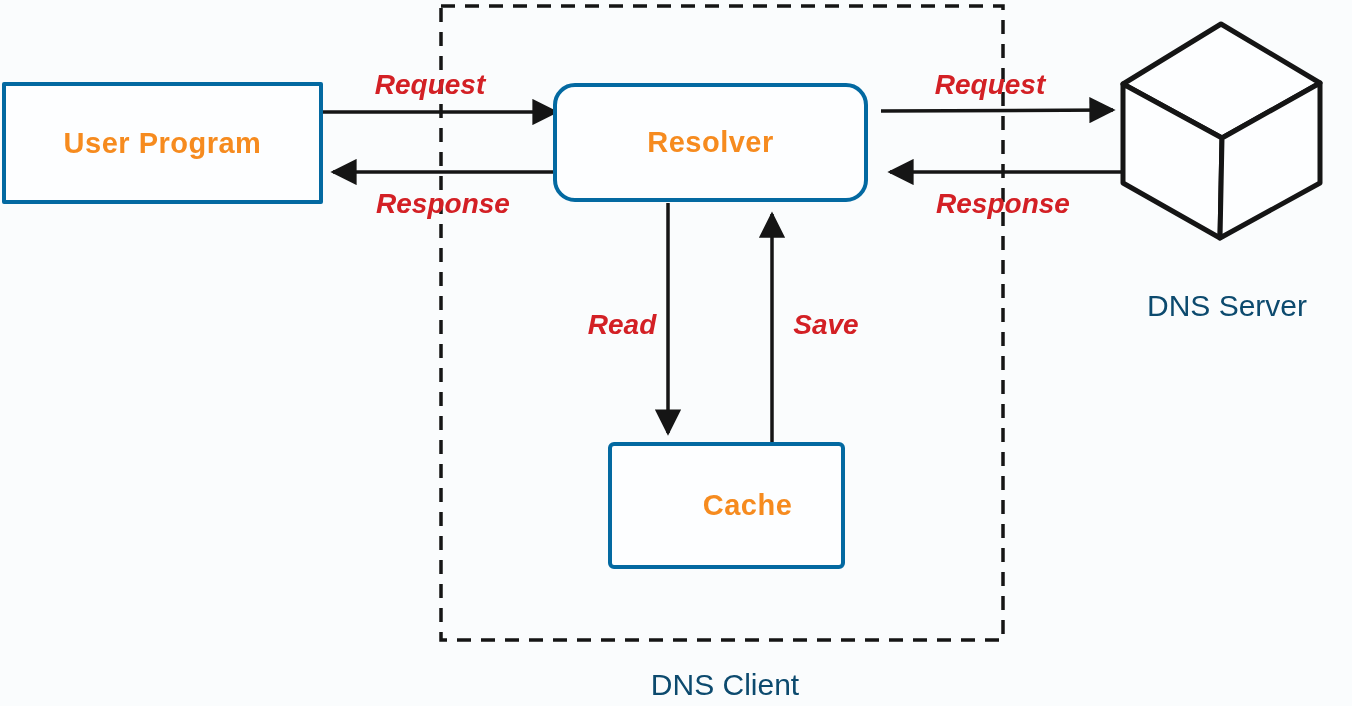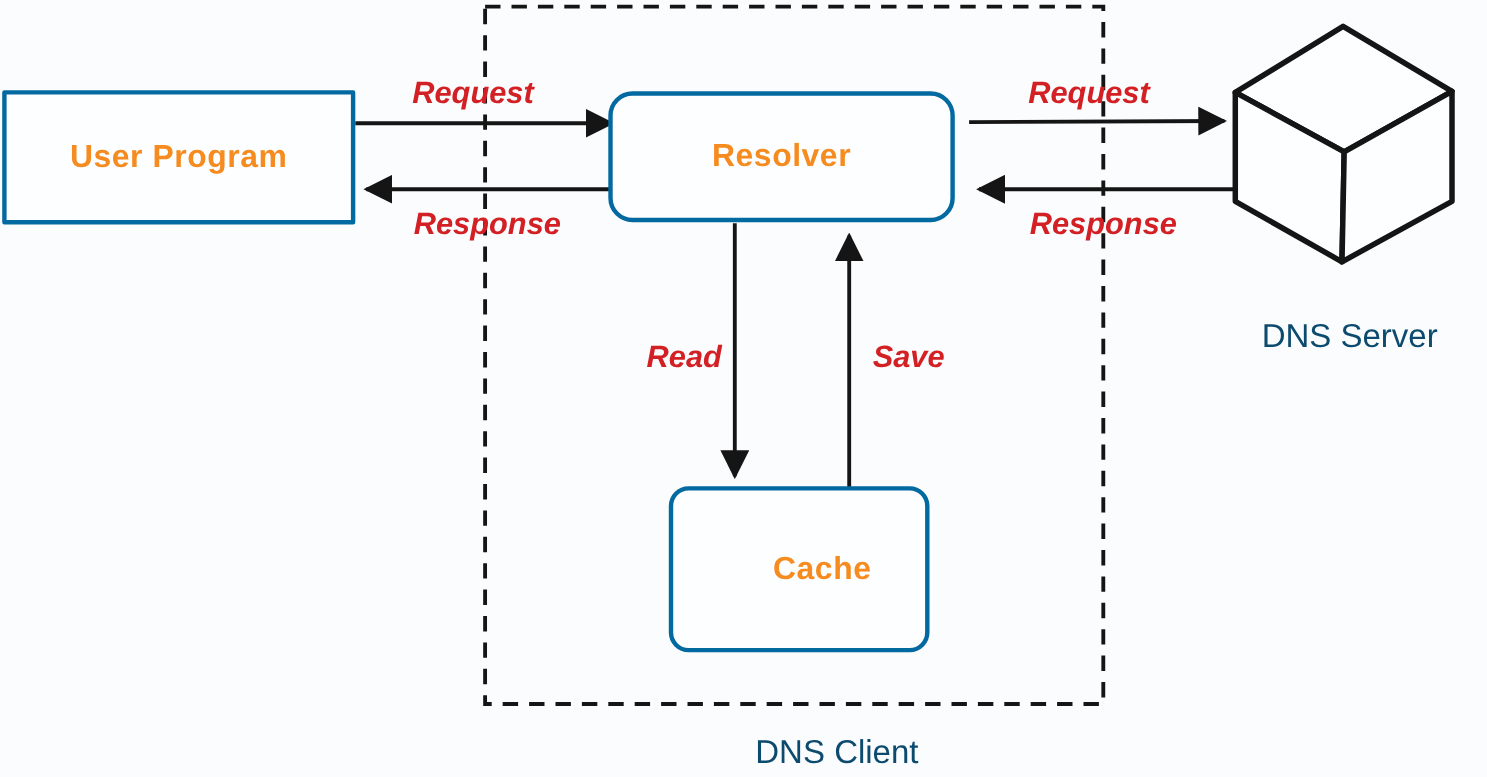--- a/index.html
+++ b/index.html
@@ -30,21 +30,21 @@
   }
   .node .node-label {
     color: #F68B1F;
     font-weight: 700;
     font-size: 29px;
     letter-spacing: 0.5px;
     white-space: nowrap;
   }
   .node-user-program { left: 2px;   top: 82px;  width: 321px; height: 122px; border-radius: 2px; }
   .node-resolver     { left: 553px; top: 83px;  width: 315px; height: 119px; border-radius: 22px; }
-  .node-cache        { left: 608px; top: 442px; width: 237px; height: 151px; border-radius: 18px; padding-left: 42px; }
+  .node-cache        { left: 608px; top: 442px; width: 237px; height: 127px; border-radius: 6px; padding-left: 42px; }
 
   .edge-label {
     position: absolute;
     color: #D32025;
     font-weight: 700;
     font-size: 28px;
     text-align: center;
     line-height: 1.1;
     white-space: nowrap;
     font-style: italic;
@@ -59,21 +59,21 @@
   .caption {
     position: absolute;
     color: #0c4a6e;
     font-weight: 400;
     font-size: 30px;
     text-align: center;
     line-height: 1.1;
     white-space: nowrap;
   }
   .lbl-dns-server { left: 1117px; top: 289px; width: 220px; }
-  .lbl-dns-client { left: 615px;  top: 668px; width: 220px; text-align: right; }
+  .lbl-dns-client { left: 615px;  top: 668px; width: 220px; }
 </style>
 </head>
 <body>
 
 <div class="diagram">
 
   <svg class="canvas" viewBox="0 0 1352 706" aria-hidden="true">
     <defs>
       <marker id="ah" viewBox="0 0 10 10" refX="9" refY="5" markerWidth="7.5" markerHeight="7.5" orient="auto">
         <path d="M0,0 L10,5 L0,10 z" fill="#151515"></path>

